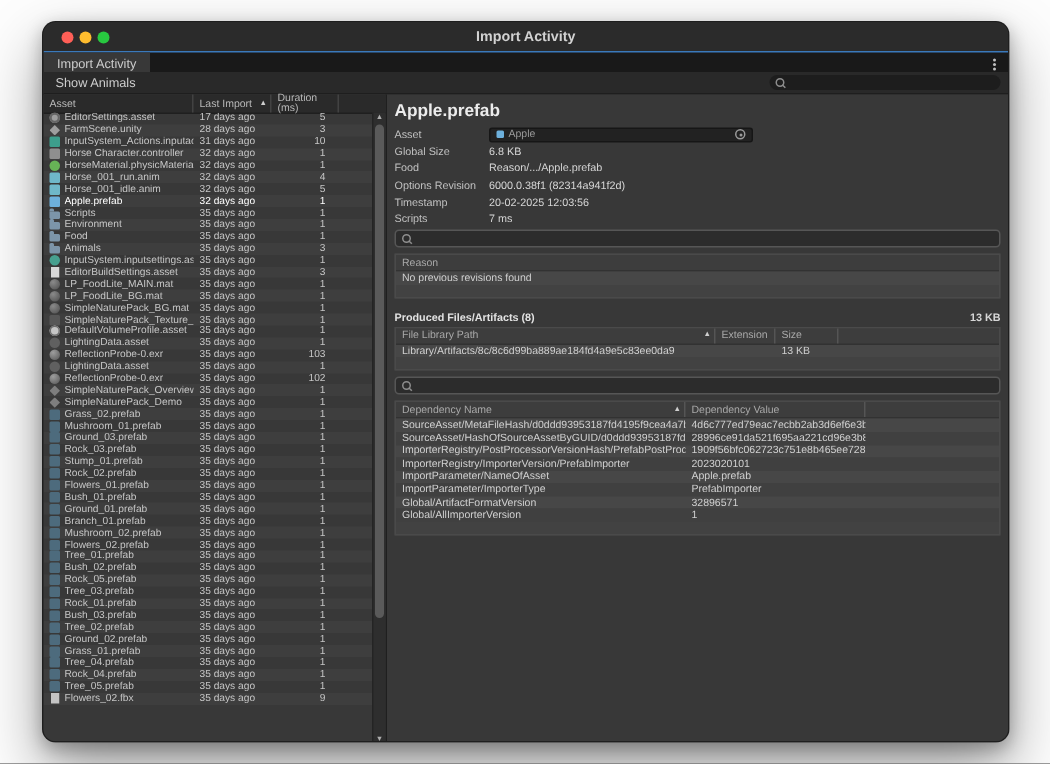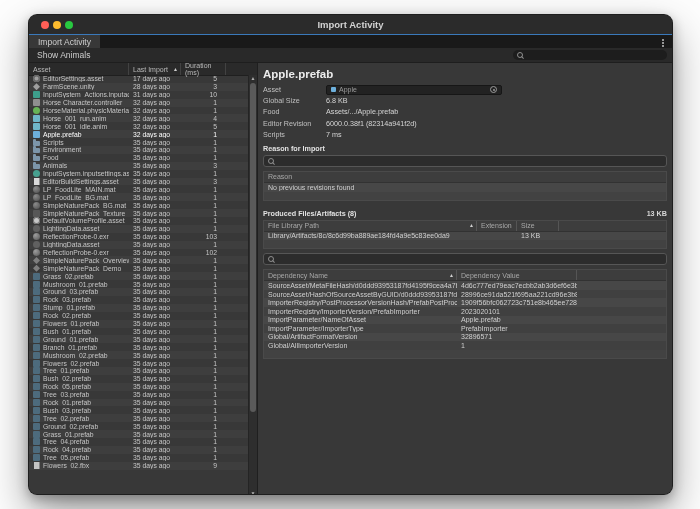--- a/index.html
+++ b/index.html
@@ -517,38 +517,39 @@
       <div>
 
 
           <div class="frow">
             <span class="flbl">Global Size</span>
             <span class="fval">6.8 KB</span>
           </div>
 
           <div class="frow">
             <span class="flbl">Food</span>
-            <span class="fval">Assets/.../Apple.prefab</span>
+            <span class="fval">Reason/.../Apple.prefab</span>
           </div>
 
           <div class="frow">
-            <span class="flbl">Editor Revision</span>
+            <span class="flbl">Options Revision</span>
             <span class="fval">6000.0.38f1 (82314a941f2d)</span>
           </div>
 
+          <div class="frow">
+            <span class="flbl">Timestamp</span>
+            <span class="fval">20-02-2025 12:03:56</span>
+          </div>
 
           <div class="frow">
             <span class="flbl">Scripts</span>
             <span class="fval">7 ms</span>
           </div>
         </div>
 
-      <div class="sect">
-          <span>Reason for Import</span>
-        </div>
       <div class="psearch">
         <span class="mag"></span>
         <input style="">
       </div>
       <div class="tbl">
         <div class="thead">
           <div class="th w-reason w-rest">
               <span>Reason</span>
             </div>
         </div>

